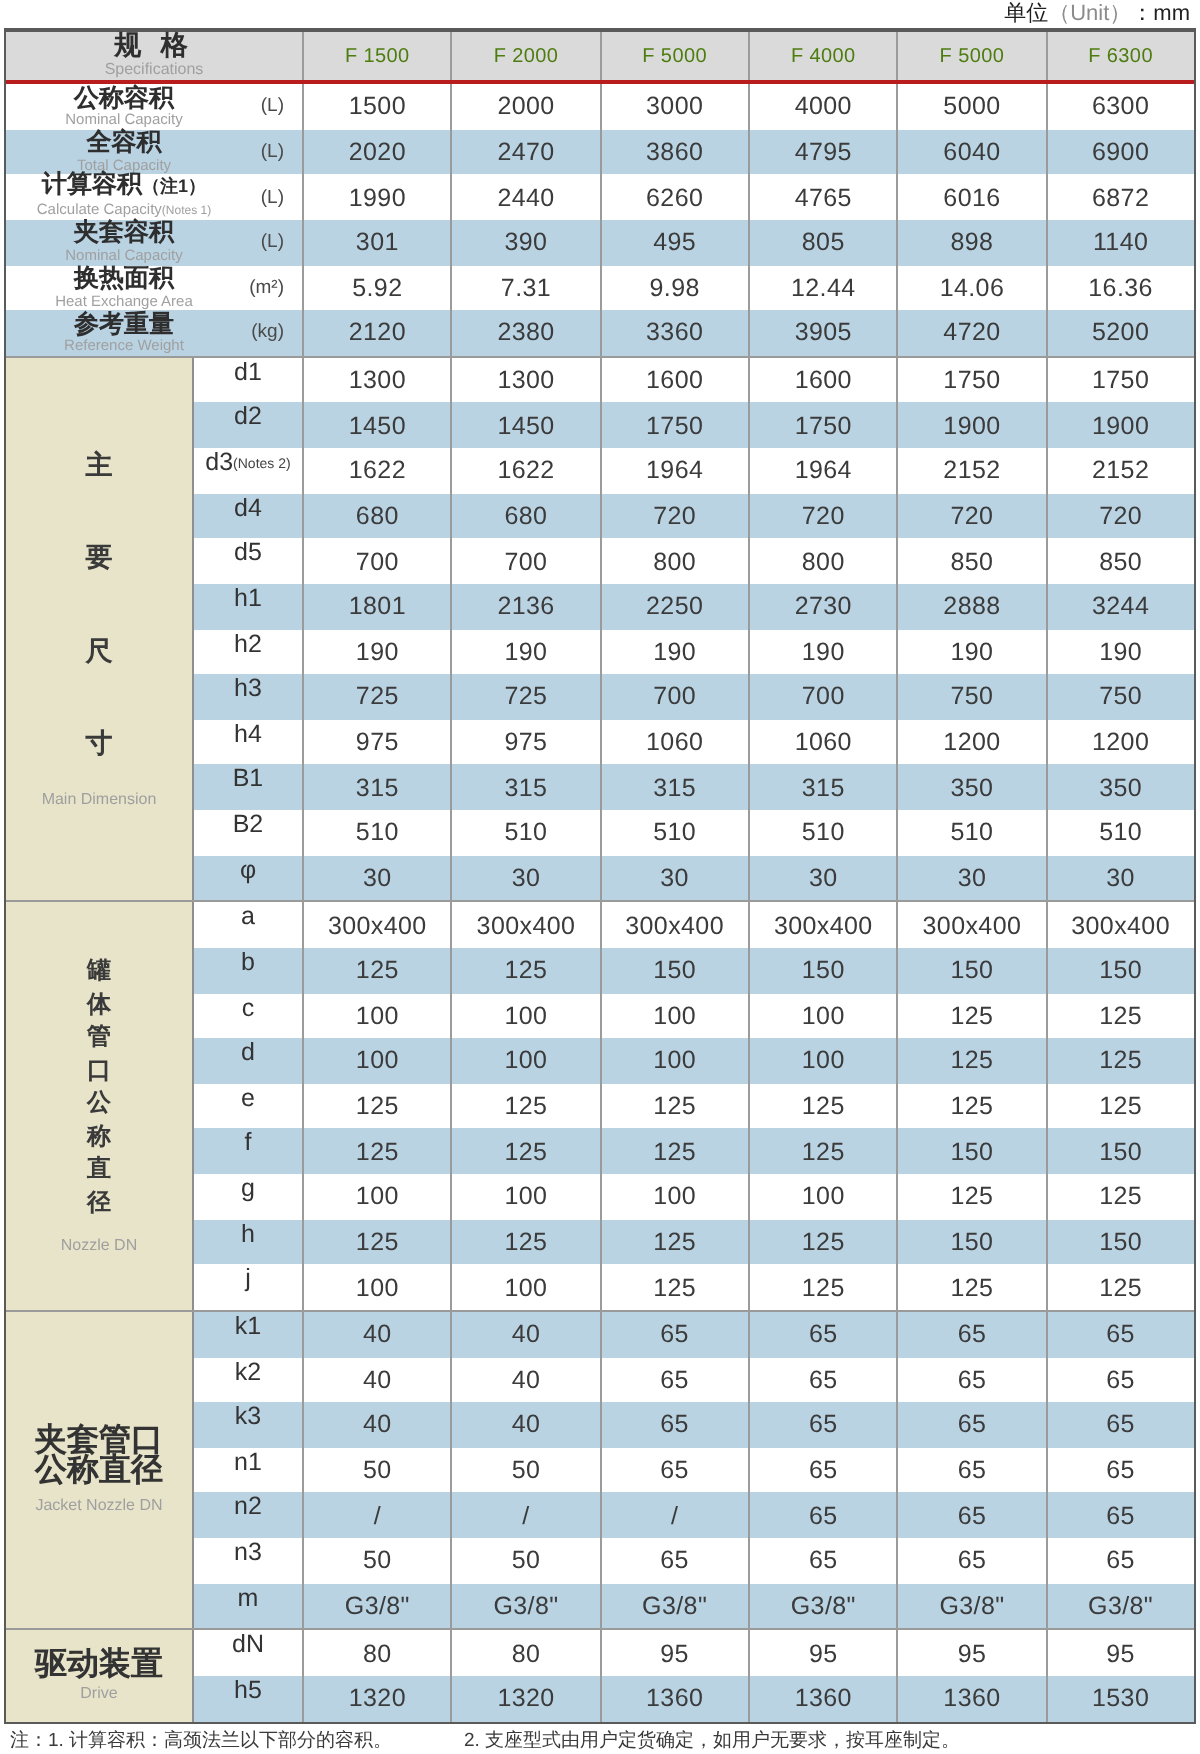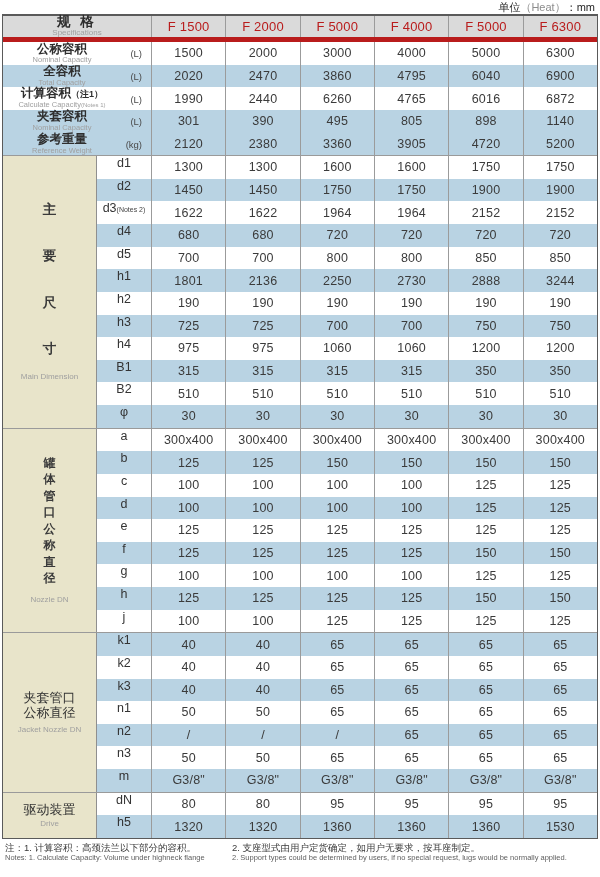--- a/index.html
+++ b/index.html
@@ -12,25 +12,25 @@
 
   .unit-line{height:14px;display:flex;justify-content:flex-end;align-items:center;
     font-size:11px;color:#1f1f1f;padding-right:5px;line-height:14px}
   .unit-line .gray{color:#8c8c8c}
 
   .spec-table{margin:0 2px;border:1px solid var(--outer);border-top-width:2px;background:#fff}
 
   .row{display:flex;height:22.64px;align-items:stretch}
   .white{background:#fff}
   .blue{background:var(--blue)}
-  .header-row{height:26px;background:var(--hdr);border-bottom:5px solid #b91c1c}
+  .header-row{height:26px;background:var(--hdr);border-bottom:2px solid #b91c1c}
 
   .cell{flex:1 1 0;border-left:1px solid var(--grid);display:flex;align-items:center;
     justify-content:center;font-size:12.5px;color:#3b3b3b;letter-spacing:.2px}
-  .hcell{font-size:13px;color:#b91c1c}
+  .hcell{font-size:10px;color:#4d7c0f}
 
   .label-cell{width:148px;flex:0 0 148px;position:relative;display:flex;align-items:center}
   .lbl{width:118px;display:flex;flex-direction:column;align-items:center;justify-content:center}
   .zh{font-size:12.5px;font-weight:700;color:#2e2e2e;line-height:12.5px;white-space:nowrap}
   .zh-sub{font-size:9px}
   .en{font-size:7.5px;color:#a0a0a0;line-height:9px;white-space:nowrap}
   .en-sub{font-size:6px}
   .unit{position:absolute;right:9px;top:50%;transform:translateY(-50%);
     font-size:9.5px;color:#4a4a4a}
   .header-label .zh{font-size:13.5px;letter-spacing:3px}
@@ -46,38 +46,38 @@
     font-size:12.5px;color:#333}
   .key-sub{font-size:7px;color:#444;margin-top:5px}
 
   .vchars{display:flex;flex-direction:column;align-items:center}
   .vchar{color:#3a3a3a;font-weight:600;line-height:1}
   .s0 .vchars{gap:33px}.s0 .vchar{font-size:13.5px}
   .s1 .vchars{gap:4.5px}.s1 .vchar{font-size:12px}
   .side-en{font-size:8px;color:#9f9f9f;white-space:nowrap}
   .s0 .side-en{margin-top:16px}
   .s1 .side-en{margin-top:11px}
-  .side-zh{font-size:13px;font-weight:400;color:#333;line-height:15px;white-space:nowrap}
+  .side-zh{font-size:16px;font-weight:700;color:#333;line-height:15px;white-space:nowrap}
   .s2 .side-en{margin-top:5px}
   .s3 .side-en{margin-top:2px}
 
   .notes{display:flex;margin:0 2px;padding:3px 0 0 3px}
   .note-col1{width:227px;flex:0 0 227px}
   .note-col2{flex:1 1 0;min-width:0}
   .note-zh{font-size:9.5px;color:#3a3a3a;line-height:11px;white-space:nowrap}
   .note-en{font-size:7.5px;color:#5f5f5f;line-height:10px;white-space:nowrap}
 </style>
 </head>
 <body>
 
 <div class="page">
 
   <div class="unit-line">
     <span>单位</span>
-      <span class="gray">（Heat）</span>
+      <span class="gray">（Unit）</span>
       <span>：</span>
       <span>mm</span>
   </div>
 
   <div class="spec-table">
     <div class="row header-row" id="header-row">
       <div class="label-cell header-label">
         <div class="lbl">
           <div class="zh">规 格</div>
           <div class="en">Specifications</div>
@@ -143,20 +143,35 @@
           <div class="en"><span>Nominal Capacity</span></div>
         </div>
         <div class="unit">(L)</div>
       </div>
       <div class="cell">301</div>
           <div class="cell">390</div>
           <div class="cell">495</div>
           <div class="cell">805</div>
           <div class="cell">898</div>
           <div class="cell">1140</div>
+    </div>
+        <div class="row white">
+      <div class="label-cell">
+        <div class="lbl">
+          <div class="zh"><span>换热面积</span></div>
+          <div class="en"><span>Heat Exchange Area</span></div>
+        </div>
+        <div class="unit">(m²)</div>
+      </div>
+      <div class="cell">5.92</div>
+          <div class="cell">7.31</div>
+          <div class="cell">9.98</div>
+          <div class="cell">12.44</div>
+          <div class="cell">14.06</div>
+          <div class="cell">16.36</div>
     </div>
         <div class="row blue">
       <div class="label-cell">
         <div class="lbl">
           <div class="zh"><span>参考重量</span></div>
           <div class="en"><span>Reference Weight</span></div>
         </div>
         <div class="unit">(kg)</div>
       </div>
       <div class="cell">2120</div>

